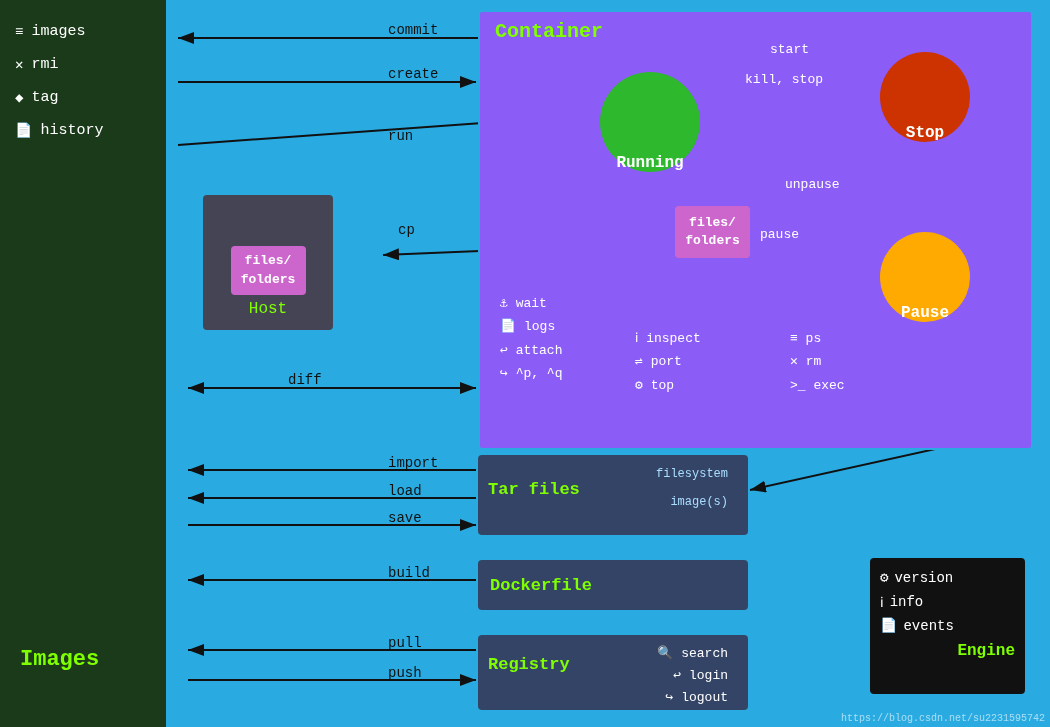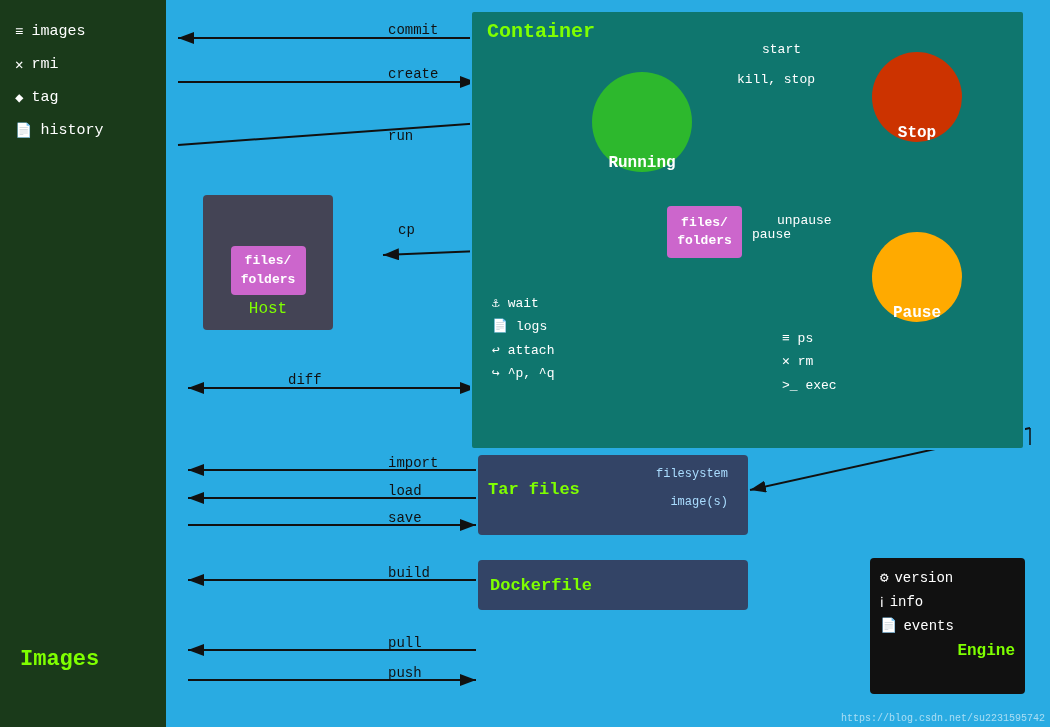--- a/index.html
+++ b/index.html
@@ -47,24 +47,24 @@
       position: absolute;
       left: 168px; top: 0;
       width: 882px;
       height: 727px;
       background: #29abe2;
     }
 
     
     #container-box {
       position: absolute;
-      left: 302px; top: 10px;
+      left: 310px; top: 10px;
       width: 555px;
       height: 440px;
-      background: #0f766e;
+      background: #8b5cf6;
       border: 2px solid #29abe2;
       border-radius: 4px;
       font-family: Liberation Mono, monospace;
     }
     #container-title {
       color: #7fff00;
       font-size: 20px;
       font-weight: bold;
       padding: 8px 15px;
     }
@@ -413,36 +413,41 @@
     <div class="state-circle" id="circle-pause">
       <span>Pause</span>
     </div>
 
     <div class="arrow-label" style="left:290px;top:30px;">
       <span>start</span>
     </div>
     <div class="arrow-label" style="left:265px;top:60px;">
       <span>kill, stop</span>
     </div>
-    <div class="arrow-label" style="left:305px;top:165px;margin-top:36px;">
+    <div class="arrow-label" style="left:305px;top:165px;">
       <span>unpause</span>
     </div>
     <div class="arrow-label" style="left:280px;top:215px;">
       <span>pause</span>
     </div>
 
     <div class="files-box" id="files-container">files/<br>folders</div>
 
     <div class="cmd-list" style="left:20px;top:280px;">
       <div>⚓ <span>wait</span></div>
       <div>📄 <span>logs</span></div>
       <div>↩ <span>attach</span></div>
       <div>↪ <span>^p, ^q</span></div>
     </div>
 
+    <div class="cmd-list" style="left:155px;top:315px;">
+      <div>ℹ <span>inspect</span></div>
+      <div>⇌ <span>port</span></div>
+      <div>⚙ <span>top</span></div>
+    </div>
 
     <div class="cmd-list" style="left:310px;top:315px;">
       <div>≡ <span>ps</span></div>
       <div>✕ <span>rm</span></div>
       <div>&gt;_ <span>exec</span></div>
     </div>
   </div>
 
   <div id="tar-box">
     <span id="tar-title">
@@ -455,20 +460,28 @@
       <span>image(s)</span>
     </span>
   </div>
 
   <div id="dockerfile-box">
     <span id="dockerfile-title">
       <span>Dockerfile</span>
     </span>
   </div>
 
+  <div id="registry-box">
+    <span id="registry-title">
+      <span>Registry</span>
+    </span>
+    <span class="registry-cmd" style="top:10px;">🔍 <span>search</span></span>
+    <span class="registry-cmd" style="top:32px;">↩ <span>login</span></span>
+    <span class="registry-cmd" style="top:54px;">↪ <span>logout</span></span>
+  </div>
 
   <div id="engine-box">
     <div class="engine-item">
       <span>⚙</span>
       <span>version</span>
     </div>
     <div class="engine-item">
       <span>ℹ</span>
       <span>info</span>
     </div>

